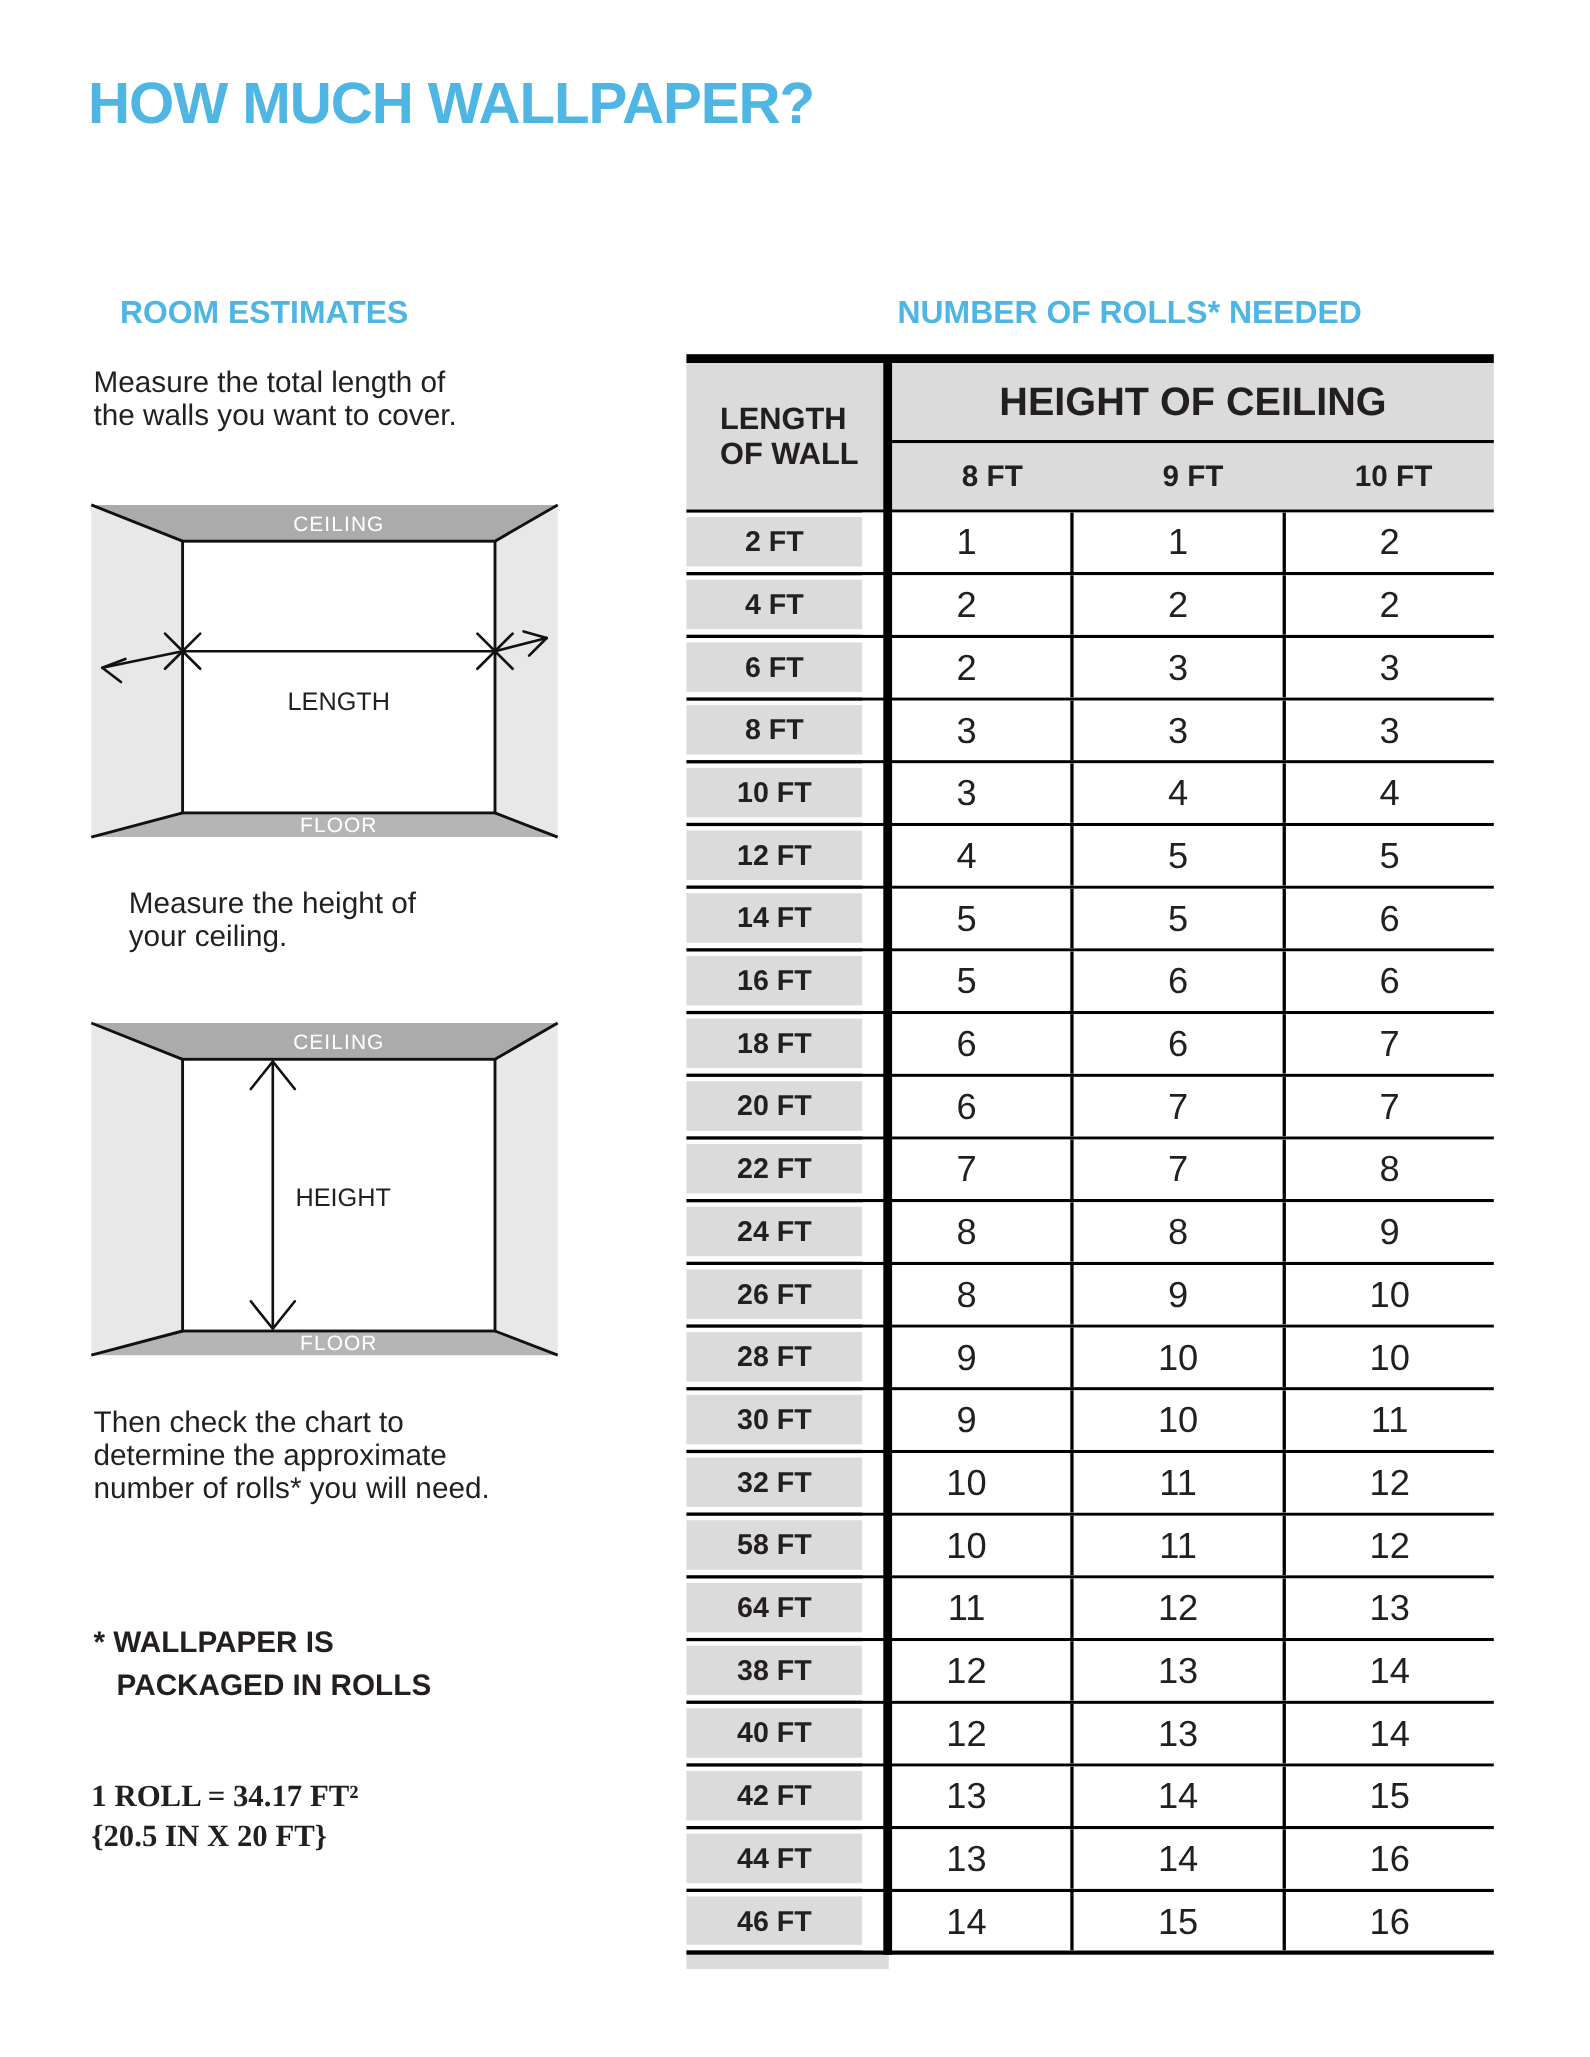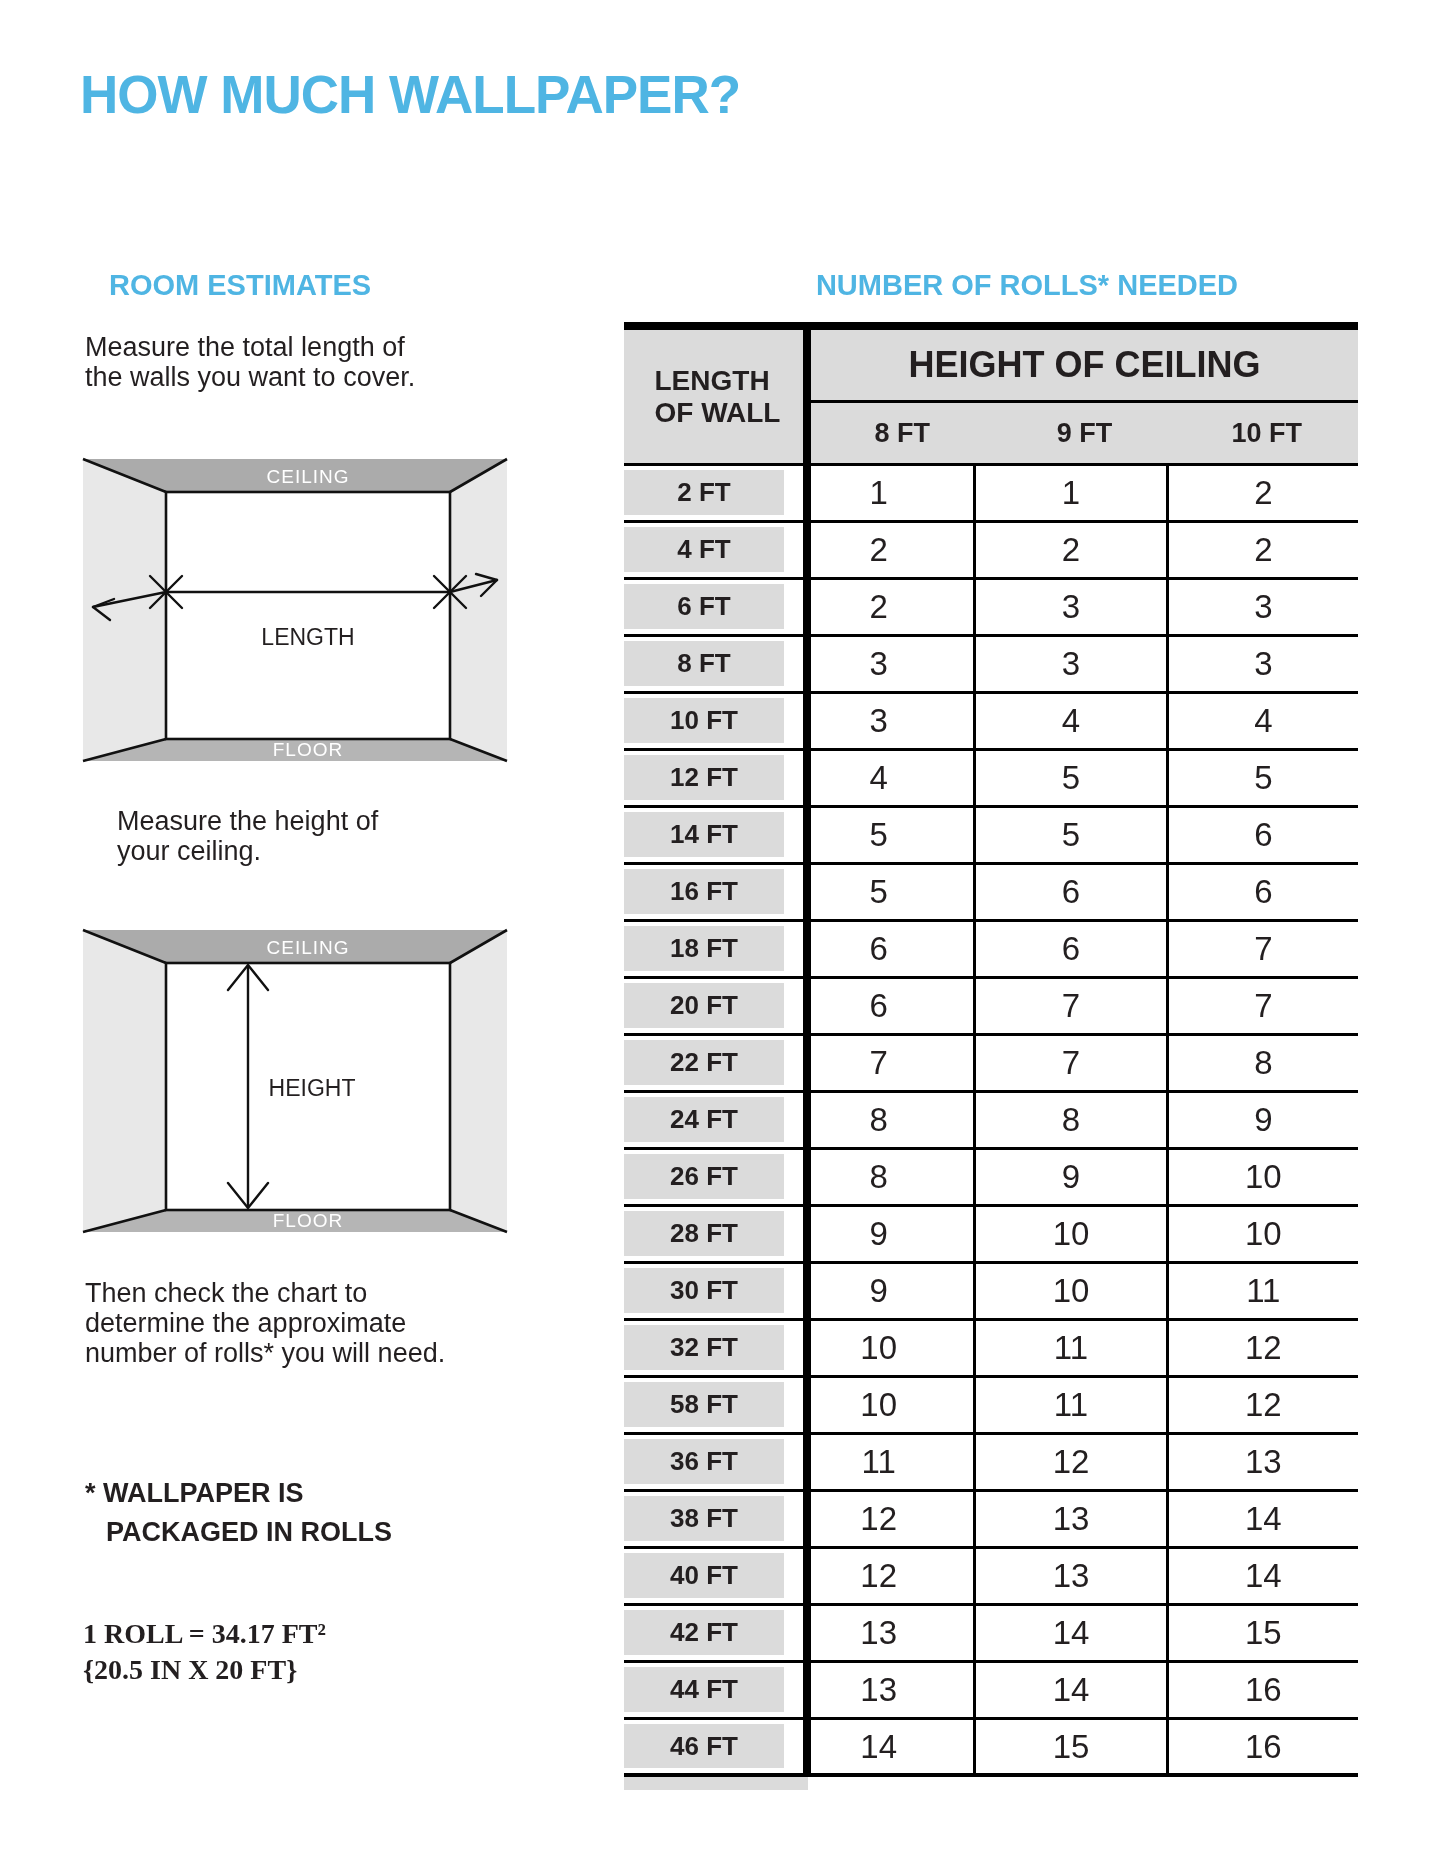--- a/index.html
+++ b/index.html
@@ -276,21 +276,21 @@
           <div class="trow">
             <div class="lcell">
               <div class="lbg">58 FT</div>
             </div>
             <div class="dcell c0">10</div>
             <div class="dcell c1">11</div>
             <div class="dcell c2">12</div>
           </div>
           <div class="trow">
             <div class="lcell">
-              <div class="lbg">36 FT</div>
+              <div class="lbg">64 FT</div>
             </div>
             <div class="dcell c0">11</div>
             <div class="dcell c1">12</div>
             <div class="dcell c2">13</div>
           </div>
           <div class="trow">
             <div class="lcell">
               <div class="lbg">38 FT</div>
             </div>
             <div class="dcell c0">12</div>

